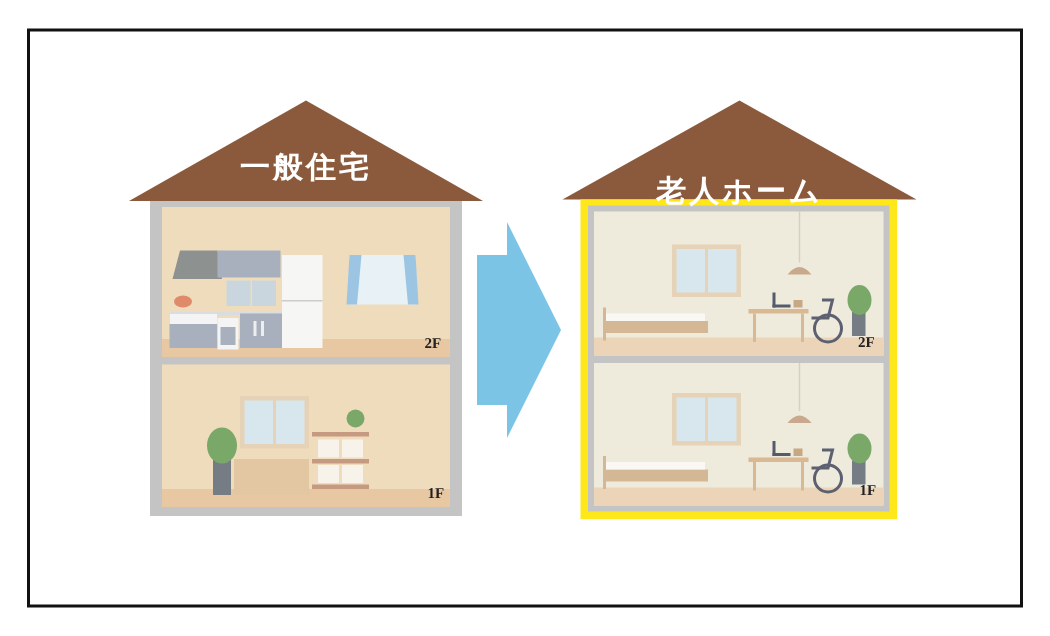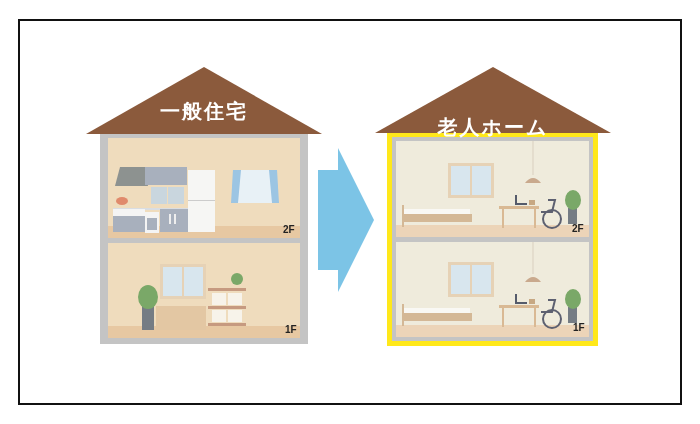--- a/index.html
+++ b/index.html
@@ -1,19 +1,19 @@
 <!DOCTYPE html>
 <html><head>
 <meta charset="utf-8">
 <style>
   html,body{margin:0;padding:0;background:#fff;}
   body{width:700px;height:424px;position:relative;overflow:hidden;font-family:"DejaVu Sans","Liberation Sans",sans-serif;}
   .frame{position:absolute;left:18px;top:19px;width:660px;height:382px;border:2px solid #111;box-sizing:content-box;}
   .roof-label{position:absolute;color:#fff;font-weight:bold;font-size:20px;letter-spacing:2px;text-align:center;white-space:nowrap;}
-  .floor-label{position:absolute;font-size:10px;font-weight:bold;color:#222;font-family:Liberation Sans, sans-serif;}
+  .floor-label{position:absolute;font-size:10px;font-weight:bold;color:#222;font-family:Liberation Serif, serif;}
   svg{position:absolute;left:0;top:0;}
 </style>
 </head>
 <body>
 
 <div class="frame"></div>
 
 <div>
   <svg width="700" height="424">
 

